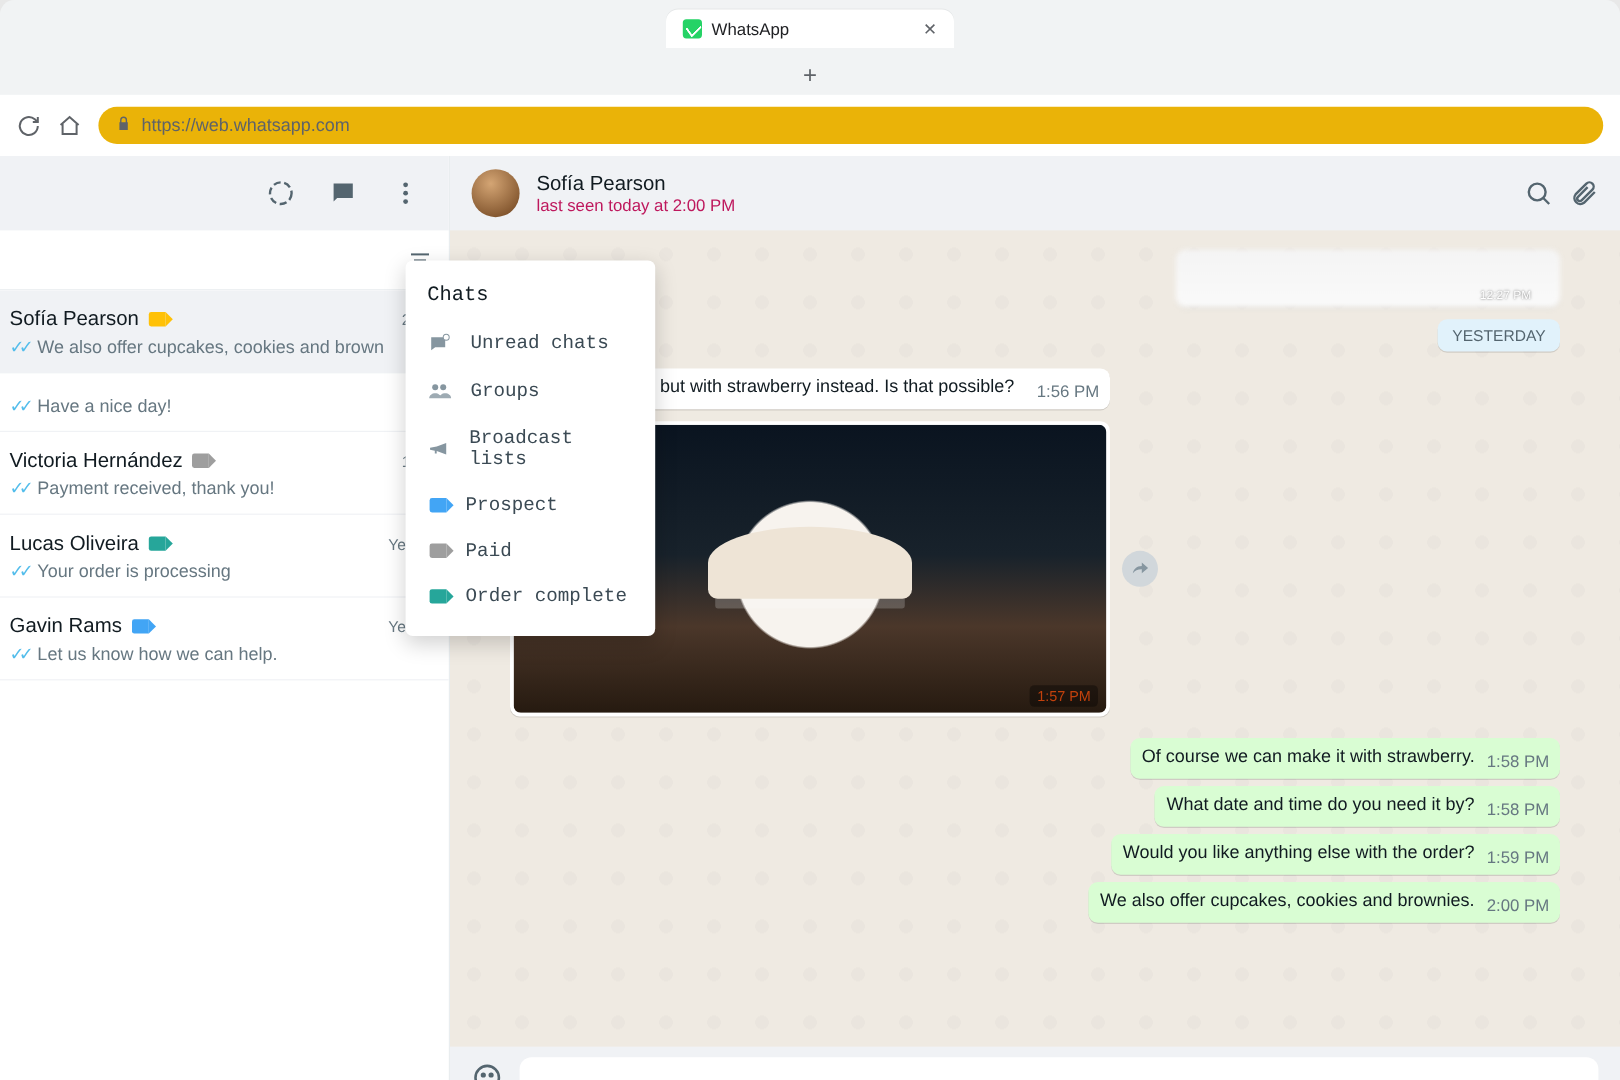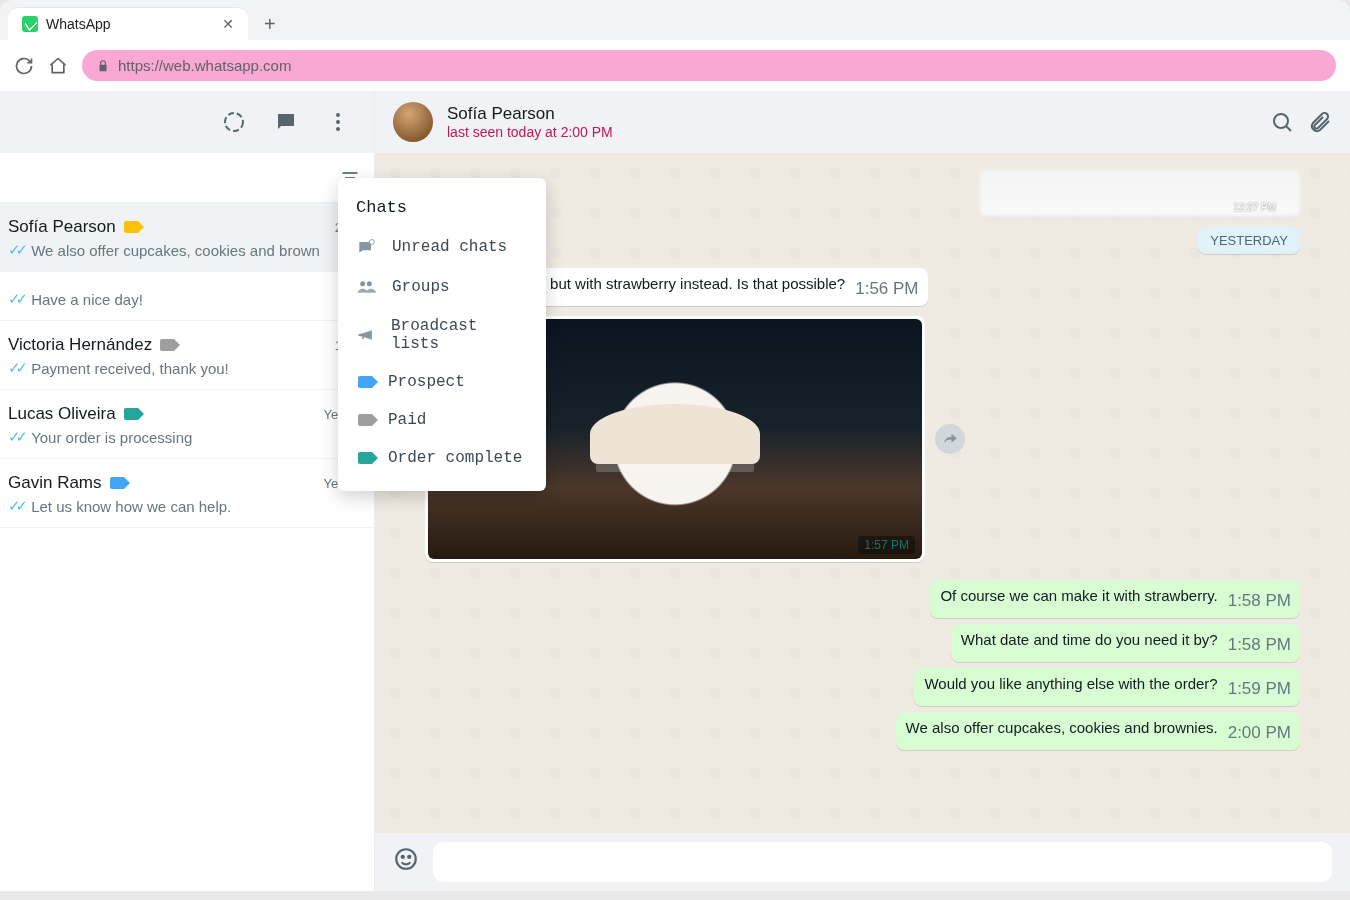--- a/index.html
+++ b/index.html
@@ -1,29 +1,29 @@
 <!DOCTYPE html>
 <html><head>
 <meta charset="utf-8">
 <style>
   * { box-sizing: border-box; margin: 0; padding: 0; }
   body { font-family: -apple-system, BlinkMacSystemFont, "Segoe UI", Helvetica, Arial, sans-serif; background: #e8e8e8; width: 1350px; height: 900px; overflow: hidden; }
 
   
   .browser-chrome { background: #f1f3f4; border-radius: 12px 12px 0 0; }
-  .tab-row { display: flex; align-items: center; padding: 8px 8px 0 8px; gap: 8px; }
+  .tab-row { display: flex; align-items: center; padding: 8px 8px 0 8px; gap: 8px; flex-direction: column; }
   .tab { display: flex; align-items: center; gap: 8px; background: #fff; border-radius: 10px 10px 0 0; padding: 8px 14px; min-width: 240px; box-shadow: 0 -1px 0 rgba(0,0,0,0.05); }
   .tab .favicon { width: 16px; height: 16px; border-radius: 3px; background: #25d366; display:inline-block; position:relative; }
   .tab .favicon::after{ content:""; position:absolute; left:3px; top:3px; width:10px; height:7px; border:2px solid #fff; border-top:none; border-right:none; transform: rotate(-45deg) skewX(-10deg); border-radius:1px; }
   .tab .title { font-size: 14px; color: #202124; flex: 1; }
   .tab .close { color: #5f6368; font-size: 14px; cursor: pointer; }
   .new-tab { color: #5f6368; font-size: 20px; padding: 4px 8px; cursor: pointer; }
   .addr-row { display: flex; align-items: center; gap: 14px; padding: 10px 14px; background: #fff; }
   .nav-icon { width: 20px; height: 20px; color: #5f6368; display:flex; align-items:center; justify-content:center; }
-  .addr-bar { flex: 1; display: flex; align-items: center; gap: 8px; background: #f9a8d4; border-radius: 18px; padding: 7px 14px; font-size: 15px; color: #5f6368; }
+  .addr-bar { flex: 1; display: flex; align-items: flex-start; gap: 8px; background: #eab308; border-radius: 18px; padding: 7px 14px; font-size: 15px; color: #5f6368; }
 
   
   .app { display: flex; height: calc(900px - 100px); background: #fff; position:relative; }
   .sidebar { width: 375px; display: flex; flex-direction: column; border-right: 1px solid #e9edef; }
   .side-header { height: 62px; background: #f0f2f5; display: flex; align-items: center; justify-content: flex-end; gap: 28px; padding: 0 24px; }
   .side-header .hicon { color: #54656f; width:24px; height:24px; display:flex; align-items:center; justify-content:center; }
   .search-row { height: 50px; border-bottom: 1px solid #e9edef; display:flex; align-items:center; justify-content:flex-end; padding:0 14px; }
   .filter-icon { color:#54656f; }
   .chats { flex:1; overflow:auto; }
   .chat-item { padding: 14px 14px 12px 8px; border-bottom: 1px solid #f0f2f5; cursor:pointer; }
@@ -55,40 +55,40 @@
   .contact-sub { font-size:14px; color:#be185d; }
   .main-header .hicon { color:#54656f; }
   .messages { flex:1; position:relative; padding:16px 50px; overflow:hidden; background:
     radial-gradient(rgba(0,0,0,0.02) 20%, transparent 20%) 0 0/40px 40px,
     #efeae2; }
   .date-pill { display:inline-block; background:#e1f2fb; color:#54656f; font-size:13px; padding:6px 12px; border-radius:8px; box-shadow:0 1px 0.5px rgba(0,0,0,0.13); }
   .date-row { text-align:right; margin:6px 0 14px 0; }
   .bubble { max-width:560px; padding:7px 9px 7px 10px; border-radius:8px; box-shadow:0 1px 0.5px rgba(0,0,0,0.13); margin-bottom:4px; position:relative; font-size:15px; color:#111b21; display:inline-block; }
   .bubble.in { background:#fff; }
   .bubble.out { background:#d9fdd3; }
-  .bubble .time { font-size:17px; color:#667781; margin-left:10px; float:right; margin-top:4px; }
+  .bubble .time { font-size:14px; color:#667781; margin-left:10px; float:right; margin-top:4px; }
   .row-in { display:flex; justify-content:flex-start; }
   .row-out { display:flex; justify-content:center;padding-left:16px; }
   .stack-out { display:flex; flex-direction:column; align-items:flex-end; gap:2px; }
   .blurred-msg { width:320px; height:48px; border-radius:8px; background: #fff; box-shadow:0 1px 0.5px rgba(0,0,0,0.13); position:relative; filter: blur(2px); background: linear-gradient(#f4f4f4 0%, #fafafa 100%); }
   .blurred-wrap { display:flex; justify-content:flex-end; margin-bottom:10px; position:relative;}
   .blurred-wrap .time-clear { position:absolute; right:24px; bottom:4px; font-size:10px; color:#fff; text-shadow:0 0 2px rgba(0,0,0,0.6); }
 
   .img-bubble { padding:3px; background:#fff; border-radius:8px; box-shadow:0 1px 0.5px rgba(0,0,0,0.13); width:500px; position:relative; }
   .img-plc { width:494px; height:240px; border-radius:6px; background:
     radial-gradient(circle at 50% 52%, #f7f3ee 0 60px, transparent 62px),
     linear-gradient(#0a1420 0%, #18222b 45%, #4b372a 70%, #261a10 100%);
     position:relative; }
   .img-plc::after { content:""; position:absolute; left:50%; top:48%; transform:translate(-50%,-50%); width:170px; height:60px; background:#eee4d6; border-radius:50% 50% 8px 8px; box-shadow:0 14px 0 -6px rgba(255,255,255,0.2);}
   .img-plc .drips{position:absolute;left:50%;top:54%;transform:translateX(-50%);width:150px;height:30px;background:
     radial-gradient(circle at 10% 0,#6b3a1b 0 6px,transparent 7px),
     radial-gradient(circle at 30% 0,#6b3a1b 0 8px,transparent 9px),
     radial-gradient(circle at 55% 0,#6b3a1b 0 6px,transparent 7px),
     radial-gradient(circle at 80% 0,#6b3a1b 0 7px,transparent 8px);}
-  .img-time { position:absolute; right:10px; bottom:8px; font-size:12px; color:#0f766e; background:rgba(0,0,0,0.35); padding:2px 6px; border-radius:4px; }
+  .img-time { position:absolute; right:10px; bottom:8px; font-size:12px; color:#c2410c; background:rgba(0,0,0,0.35); padding:2px 6px; border-radius:4px; }
   .fwd-icon { width:30px; height:30px; border-radius:50%; background:#d1d7db; color:#8696a0; display:flex; align-items:center; justify-content:center; margin-left:10px; align-self:center; }
 
   .composer { height:58px; background:#f0f2f5; display:flex; align-items:center; gap:14px; padding:0 18px; }
   .composer .cicon { color:#54656f; font-size:22px; }
   .compose-input { flex:1; height:40px; background:#fff; border-radius:10px; border:none; padding:0 16px; font-size:15px; outline:none; }
 
   svg { width:100%; height:100%; }
 </style>
 </head>
 <body>

